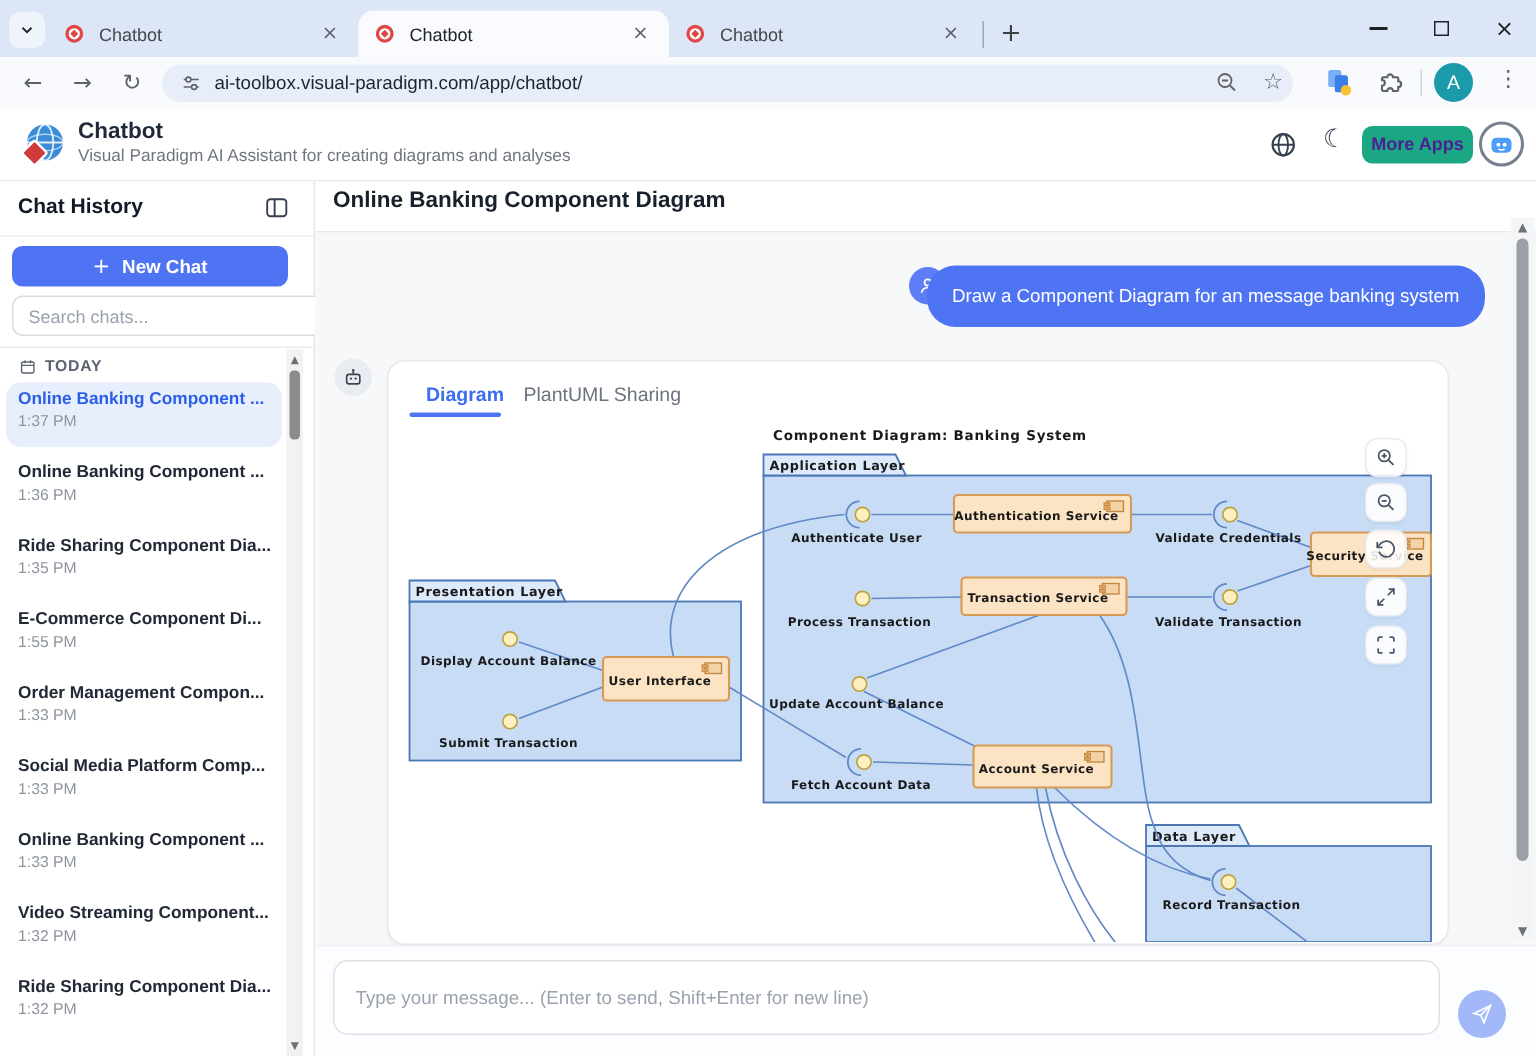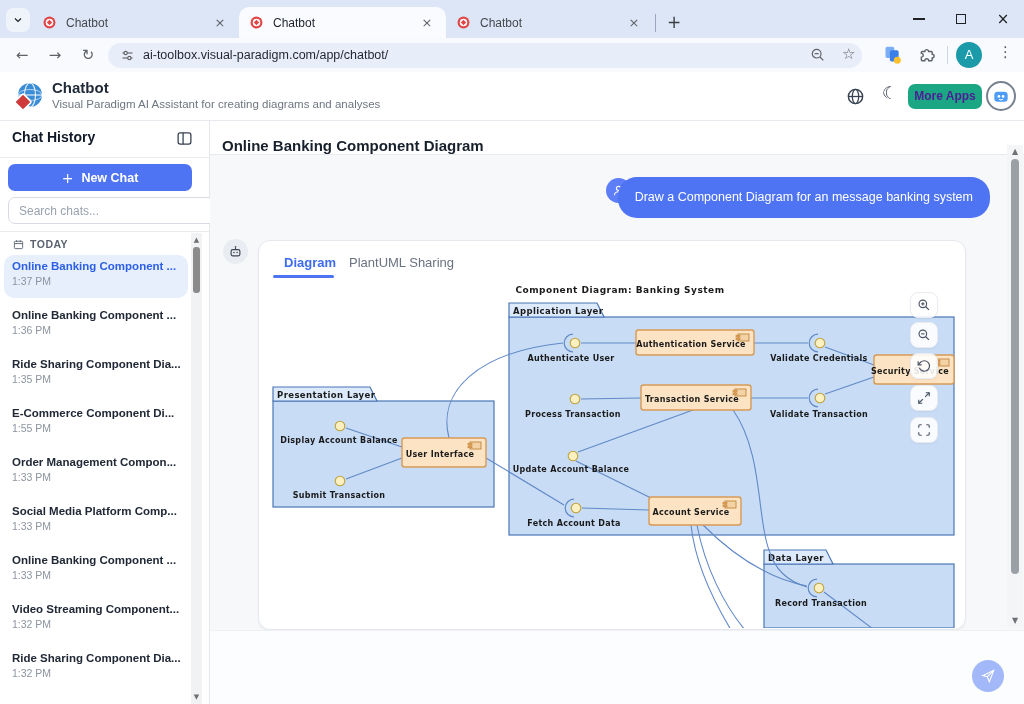--- a/index.html
+++ b/index.html
@@ -73,21 +73,21 @@
   .chat-item.selected .t { color:#2c5fe8; }
   .sb-scroll { position:absolute; left:191px; top:112px; width:11px; height:471px; background:#f1f2f4; }
   .sb-scroll .thumb { position:absolute; left:2px; top:14px; width:7px; height:46px; background:#8b8b8b; border-radius:3px; }
   .arr { position:absolute; left:0; width:11px; text-align:center; font-size:7px; color:#707070;
          font-family:"DejaVu Sans",sans-serif; }
 
   
   #main { position:absolute; left:210px; top:121px; width:814px; height:583px; background:#f7f8fa; overflow:hidden; }
   #main-titlebar { position:absolute; left:0; top:0; width:100%; height:34px; background:#fff;
                    border-bottom:1px solid #e7eaee; }
-  #main-titlebar h1 { position:absolute; left:12px; top:16px; font-size:15px; color:#17202b; }
+  #main-titlebar h1 { position:absolute; left:12px; top:4px; font-size:15px; color:#17202b; }
   #user-avatar { position:absolute; left:396px; top:57px; width:25px; height:25px; border-radius:50%;
                  background:#5d7ef6; display:flex; align-items:center; justify-content:center; }
   #user-bubble { position:absolute; right:34px; top:56px; height:41px; line-height:41px; padding:0 17px;
                  border-radius:19px; background:#4e74f3; color:#fff; font-size:12.5px; white-space:nowrap; }
   #bot-avatar { position:absolute; left:13px; top:118px; width:25px; height:25px; border-radius:50%;
                 background:#e9ecf0; display:flex; align-items:center; justify-content:center; }
   #answer-card { position:absolute; left:48px; top:119px; width:708px; height:390px; background:#fff;
                  border:1px solid #e6e8ed; border-radius:12px; box-shadow:0 1px 2px rgba(0,0,0,.05);
                  overflow:hidden; }
   .card-tab { position:absolute; top:14px; font-size:13px; font-weight:bold; }
@@ -437,20 +437,21 @@
         </svg>
     </div>
 
     <div class="main-scroll">
       <div class="arr2" style="top:2px">▲</div>
       <div class="thumb"></div>
       <div class="arr2" style="bottom:2px">▼</div>
     </div>
 
     <div id="inputbar">
+      <input id="message-input" placeholder="Type your message... (Enter to send, Shift+Enter for new line)" style="">
       <div id="send-btn">
         <svg width="16" height="16" viewBox="0 0 24 24">
           <path d="M4 11.5 L20.5 3.5 L14 20.5 L10.8 13.2 Z" fill="none" stroke="#fff" stroke-width="1.7"></path>
           <line x1="10.8" y1="13.2" x2="20.5" y2="3.5" stroke="#fff" stroke-width="1.7"></line>
         </svg>
       </div>
     </div>
   </div>
 
 </div>

